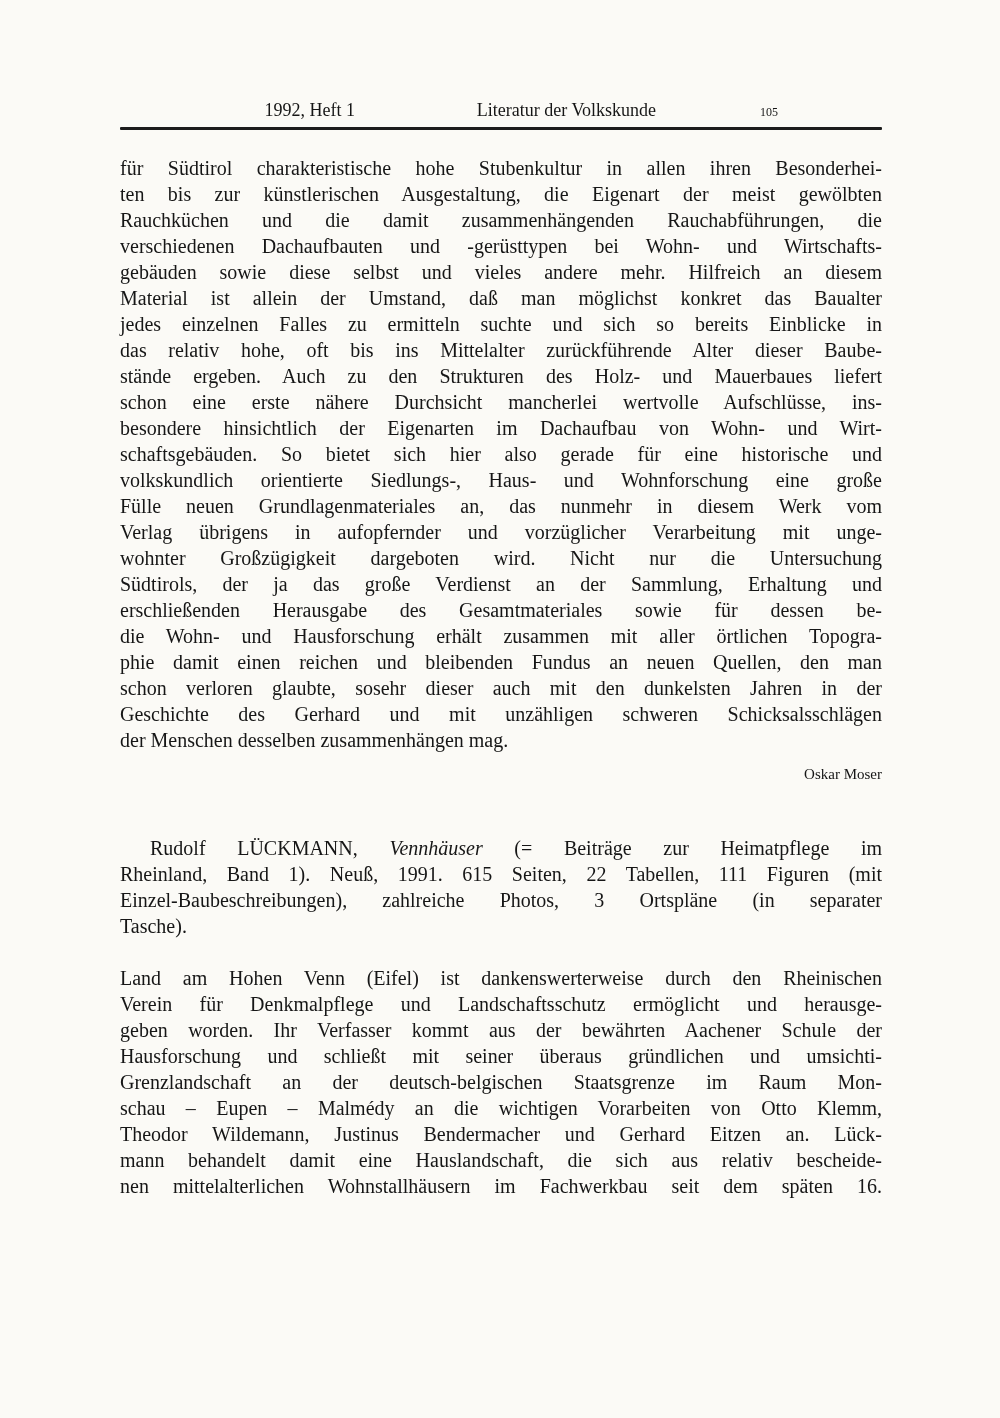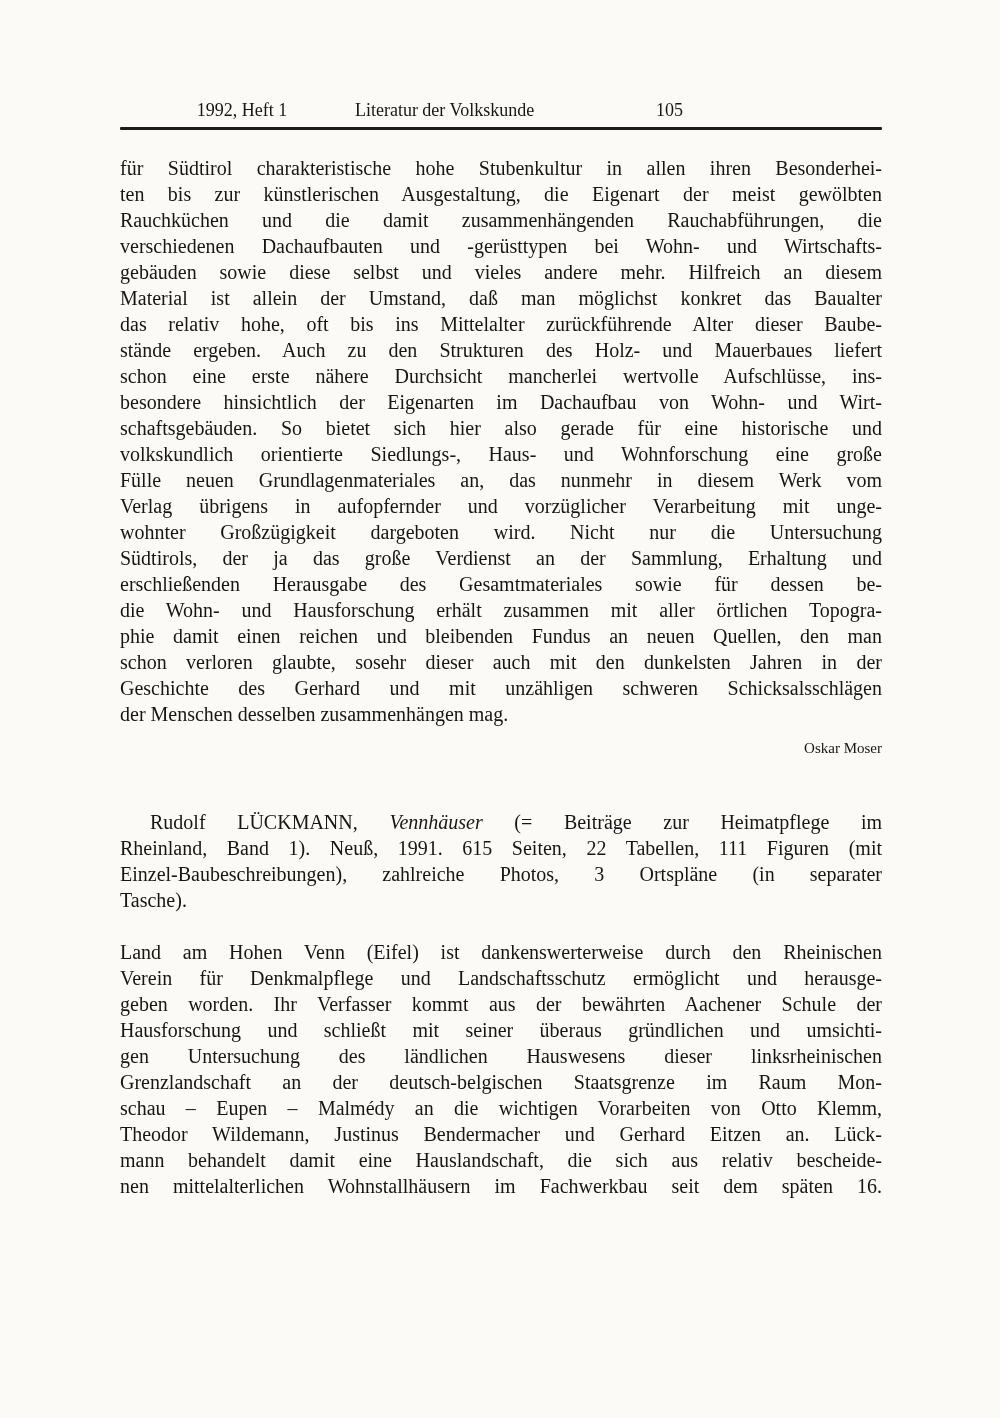--- a/index.html
+++ b/index.html
@@ -13,23 +13,23 @@
     font-family: "Liberation Serif", "DejaVu Serif", serif;
     overflow: hidden;
   }
   .inner { padding: 0 118px 0 120px; }
   .page-header {
     margin-top: 100px;
     display: flex;
     align-items: baseline;
     font-size: 18px;
   }
-  .page-header .h-left   { width: 30%; text-align: center; margin-left: 9px; }
-  .page-header .h-center { width: 40%; text-align: left; }
-  .page-header .h-right  { width: 30%; text-align: left; font-size: 18px; }
+  .page-header .h-left   { width: 30%; text-align: right; margin-left: 9px; }
+  .page-header .h-center { width: 40%; text-align: right; }
+  .page-header .h-right  { width: 30%; text-align: center; font-size: 12px; }
   .rule {
     margin-top: 6px;
     height: 3px;
     background: #1c1c1c;
     border-radius: 1px;
   }
   .review { font-size: 20px; line-height: 26px; }
   .r1 { margin-top: 25px; }
   .r2 { margin-top: 48px; }
   .r3 { margin-top: 26px; }
@@ -60,20 +60,21 @@
     </header>
     <div class="rule"></div>
 
     <section class="review r1">
       <div class="line">für Südtirol charakteristische hohe Stubenkultur in allen ihren Besonderhei-</div>
       <div class="line">ten bis zur künstlerischen Ausgestaltung, die Eigenart der meist gewölbten</div>
       <div class="line">Rauchküchen und die damit zusammenhängenden Rauchabführungen, die</div>
       <div class="line">verschiedenen Dachaufbauten und -gerüsttypen bei Wohn- und Wirtschafts-</div>
       <div class="line">gebäuden sowie diese selbst und vieles andere mehr. Hilfreich an diesem</div>
       <div class="line">Material ist allein der Umstand, daß man möglichst konkret das Baualter</div>
+      <div class="line">jedes einzelnen Falles zu ermitteln suchte und sich so bereits Einblicke in</div>
       <div class="line">das relativ hohe, oft bis ins Mittelalter zurückführende Alter dieser Baube-</div>
       <div class="line">stände ergeben. Auch zu den Strukturen des Holz- und Mauerbaues liefert</div>
       <div class="line">schon eine erste nähere Durchsicht mancherlei wertvolle Aufschlüsse, ins-</div>
       <div class="line">besondere hinsichtlich der Eigenarten im Dachaufbau von Wohn- und Wirt-</div>
       <div class="line">schaftsgebäuden. So bietet sich hier also gerade für eine historische und</div>
       <div class="line">volkskundlich orientierte Siedlungs-, Haus- und Wohnforschung eine große</div>
       <div class="line">Fülle neuen Grundlagenmateriales an, das nunmehr in diesem Werk vom</div>
       <div class="line">Verlag übrigens in aufopfernder und vorzüglicher Verarbeitung mit unge-</div>
       <div class="line">wohnter Großzügigkeit dargeboten wird. Nicht nur die Untersuchung</div>
       <div class="line">Südtirols, der ja das große Verdienst an der Sammlung, Erhaltung und</div>
@@ -91,21 +92,20 @@
       <div class="line">Rheinland, Band 1). Neuß, 1991. 615 Seiten, 22 Tabellen, 111 Figuren (mit</div>
       <div class="line">Einzel-Baubeschreibungen), zahlreiche Photos, 3 Ortspläne (in separater</div>
       <div class="line noj">Tasche).</div>
     </section>
 
     <section class="review r3">
       <div class="line">Land am Hohen Venn (Eifel) ist dankenswerterweise durch den Rheinischen</div>
       <div class="line">Verein für Denkmalpflege und Landschaftsschutz ermöglicht und herausge-</div>
       <div class="line">geben worden. Ihr Verfasser kommt aus der bewährten Aachener Schule der</div>
       <div class="line">Hausforschung und schließt mit seiner überaus gründlichen und umsichti-</div>
-      <div class="line">gen Untersuchung des ländlichen Hauswesens dieser linksrheinischen</div>
       <div class="line">Grenzlandschaft an der deutsch-belgischen Staatsgrenze im Raum Mon-</div>
       <div class="line">schau – Eupen – Malmédy an die wichtigen Vorarbeiten von Otto Klemm,</div>
       <div class="line">Theodor Wildemann, Justinus Bendermacher und Gerhard Eitzen an. Lück-</div>
       <div class="line">mann behandelt damit eine Hauslandschaft, die sich aus relativ bescheide-</div>
       <div class="line">nen mittelalterlichen Wohnstallhäusern im Fachwerkbau seit dem späten 16.</div>
     </section>
 
   </div>
 </div>
 

